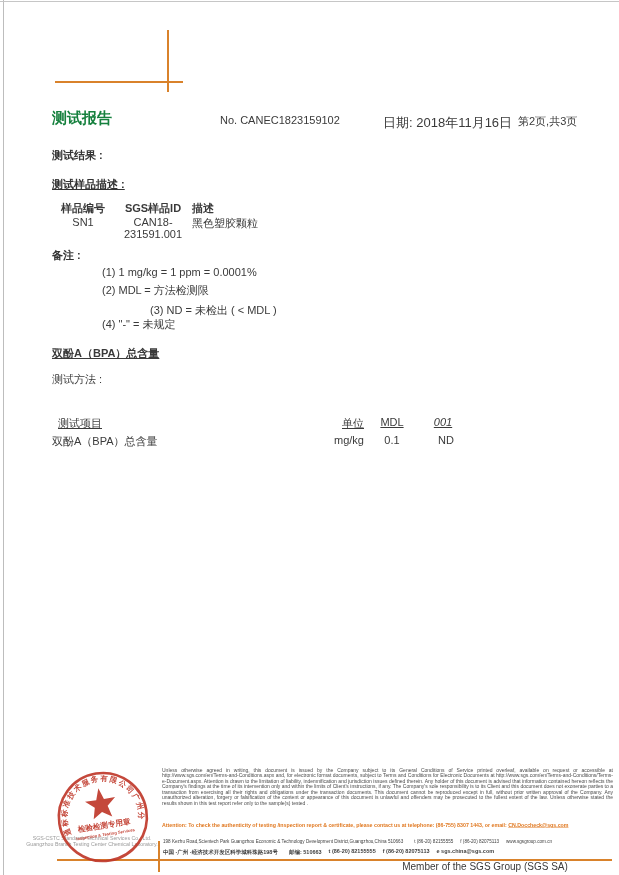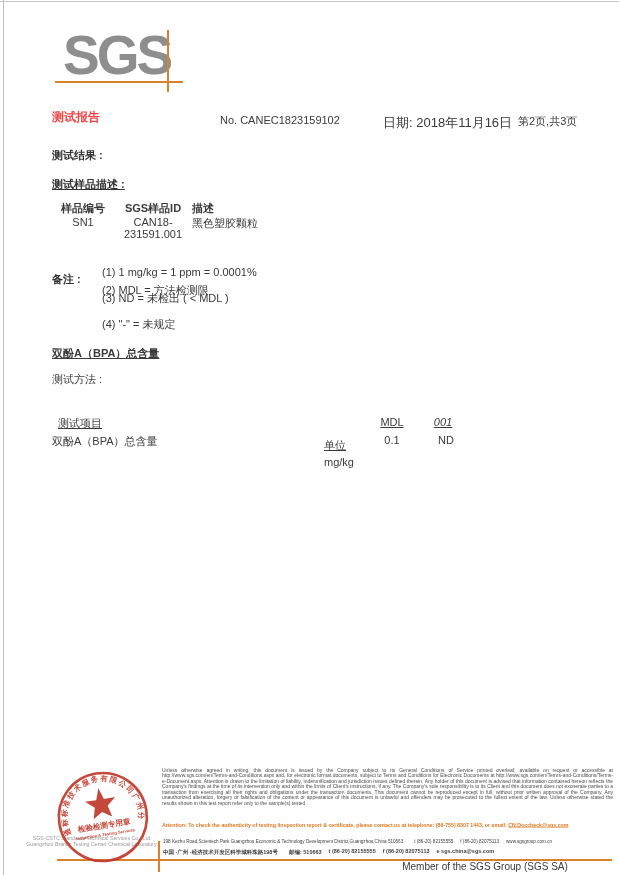--- a/index.html
+++ b/index.html
@@ -12,51 +12,51 @@
   #edge-left { left:3px; top:0; width:1px; height:875px; background:#bdbdbd; }
   #edge-top  { left:0; top:1px; width:619px; height:1px; background:#c6c6c6; }
 
   
   #logo-text { left:63px; top:28px; font-size:55px; line-height:55px; font-weight:700;
                color:#8e8e8e; letter-spacing:-3px; }
   #logo-hline { left:55px; top:81px; width:128px; height:2px; background:#d9822b; }
   #logo-vline { left:167px; top:30px; width:2px; height:62px; background:#d9822b; }
 
   
-  #doc-title  { left:52px; top:109px; font-size:12px; font-weight:700; color:#ef4444; }
+  #doc-title  { left:52px; top:109px; font-size:15px; font-weight:700; color:#15803d; }
   #report-no  { left:220px; top:114px; font-size:11px; }
   #report-date{ left:383px; top:114px; font-size:13px; }
   #page-info  { left:518px; top:114px; font-size:11px; }
 
   
   .lbl { font-size:11px; font-weight:700; color:#333; }
   #results-label { left:52px; top:148px; }
   #sample-desc-label { left:52px; top:177px; text-decoration:underline; }
 
   .cell { position:absolute; font-size:11px; }
   .hdr  { font-weight:700; }
   .c1 { left:52px;  width:62px; text-align:center; }
   .c2 { left:114px; width:78px; text-align:center; }
   .c3 { left:192px; text-align:left; }
   .rowy1 { top:201px; } .rowy2 { top:216px; }
 
-  #remarks-label { left:52px; top:248px;margin-top:24px; }
+  #remarks-label { left:52px; top:248px; }
   .remark { left:102px; font-size:11px; }
   #remark-0 { top:266px; } #remark-1 { top:283px; }
-  #remark-2 { top:291px; } #remark-3 { top:317px; }
+  #remark-2 { top:303px;margin-left:48px; } #remark-3 { top:317px; }
 
   #bpa-heading { left:52px; top:346px; font-size:11px; font-weight:700; text-decoration:underline; }
   #method-label { left:52px; top:372px; font-size:11px; }
   #method-text { left:118px; top:372px; width:436px; font-size:11px; line-height:19px; }
 
   .rt-hdr { top:416px; font-size:11px; text-decoration:underline; }
   .rt-row { top:434px; font-size:11px; }
   .rt-c1h { left:58px;font-family:Liberation Serif, serif; }
   .rt-c1 { left:52px; }
-  .rt-c2 { left:324px; width:40px; text-align:left;margin-top:22px; }
+  .rt-c2 { left:324px; width:40px; text-align:right; }
   .rt-c3 { left:372px; width:40px; text-align:center; }
   .rt-c4 { left:423px; width:40px; text-align:center; font-style:italic; }
   .rt-c4r{ left:414px; width:40px; text-align:right; }
 
   
   .shrink { transform:scale(0.5); transform-origin:0 0; }
   #legal-wrap { left:162px; top:767px; width:452px; height:56px; }
   #legal-text { width:902px; font-size:10px; line-height:11px; color:#4b4b4b; text-align:justify; }
   #attention-wrap { left:162px; top:822px; width:452px; height:16px; }
   #attention-text { width:902px; font-size:10.5px; line-height:12px; font-weight:700; color:#e07820; }
@@ -77,21 +77,20 @@
   #company-text { width:280px; text-align:center; font-size:10.5px; line-height:11.5px; color:#9a9a9a; }
   #stamp { left:51px; top:767px; transform:rotate(-9deg); z-index:3; opacity:0.92; }
 </style>
 </head>
 <body>
 
 <div class="page">
   <div class="abs" id="edge-left"></div>
   <div class="abs" id="edge-top"></div>
 
-  <div class="abs" id="logo-text">SGS</div>
   <div class="abs" id="logo-hline"></div>
   <div class="abs" id="logo-vline"></div>
 
   <div class="abs" id="doc-title">测试报告</div>
   <div class="abs" id="report-no">No. CANEC1823159102</div>
   <div class="abs" id="report-date">日期: 2018年11月16日</div>
   <div class="abs" id="page-info">第2页,共3页</div>
 
   <div class="abs lbl" id="results-label">测试结果 :</div>
   <div class="abs lbl" id="sample-desc-label">测试样品描述 :</div>

